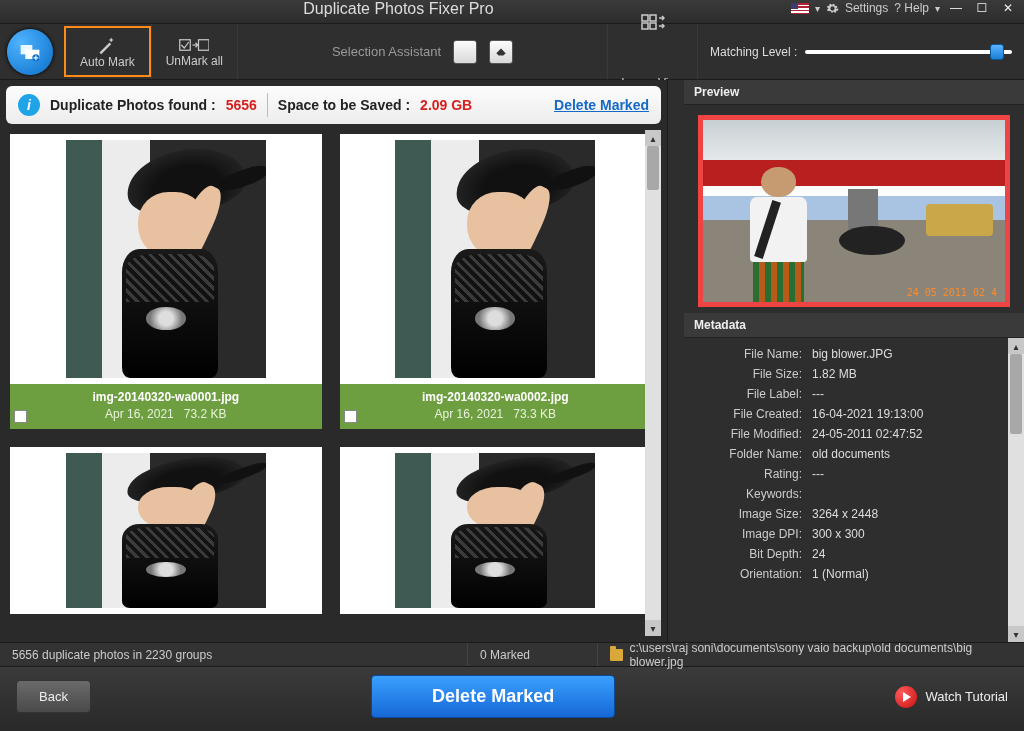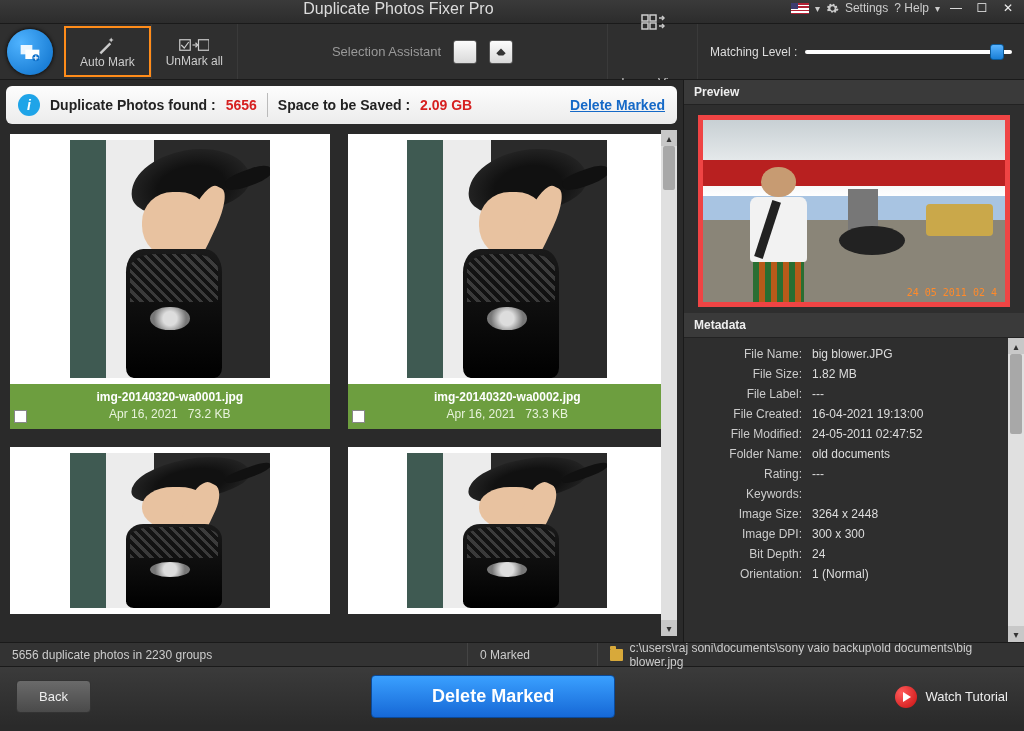--- a/index.html
+++ b/index.html
@@ -124,21 +124,21 @@
   .card-footer .fn{ font-weight:600;}
   .card-footer .meta{ color:#e8f3dc; margin-top:3px;}
   .card-cb{
     position:absolute; left:4px; bottom:6px; width:13px;height:13px;
     background:#fff;border:1px solid #888;
   }
   .card.partial .thumb-img{ height:155px;}
 
   .right-panel{
     flex:1; background:#2e2e2e; border-left:1px solid #1a1a1a;
-    display:flex; flex-direction:column; font-size:12px;
+    display:flex; flex-direction:column; font-size:12px;padding-left:16px;
   }
   .r-header{ background:#3a3a3a;padding:5px 10px;font-weight:600;color:#eee;border-bottom:1px solid #222;}
   .preview-box{ padding:10px 14px 6px;}
   .preview-img{ width:312px;height:192px; border:5px solid #ef4444; position:relative; overflow:hidden;}
   .meta-scroll{ flex:1; position:relative; overflow:hidden;}
   .meta-rows{ padding:6px 6px 6px 0;}
   .mr{ display:flex; padding:3px 8px; color:#ddd;}
   .mr .k{ width:110px; text-align:right; margin-right:10px; color:#ccc;}
   .meta-vscroll{position:absolute;right:0;top:0;width:16px;height:100%;background:#e0e0e0;}
   .meta-thumb{position:absolute;top:16px;left:2px;right:2px;height:80px;background:#a8a8a8;border-radius:2px;}

